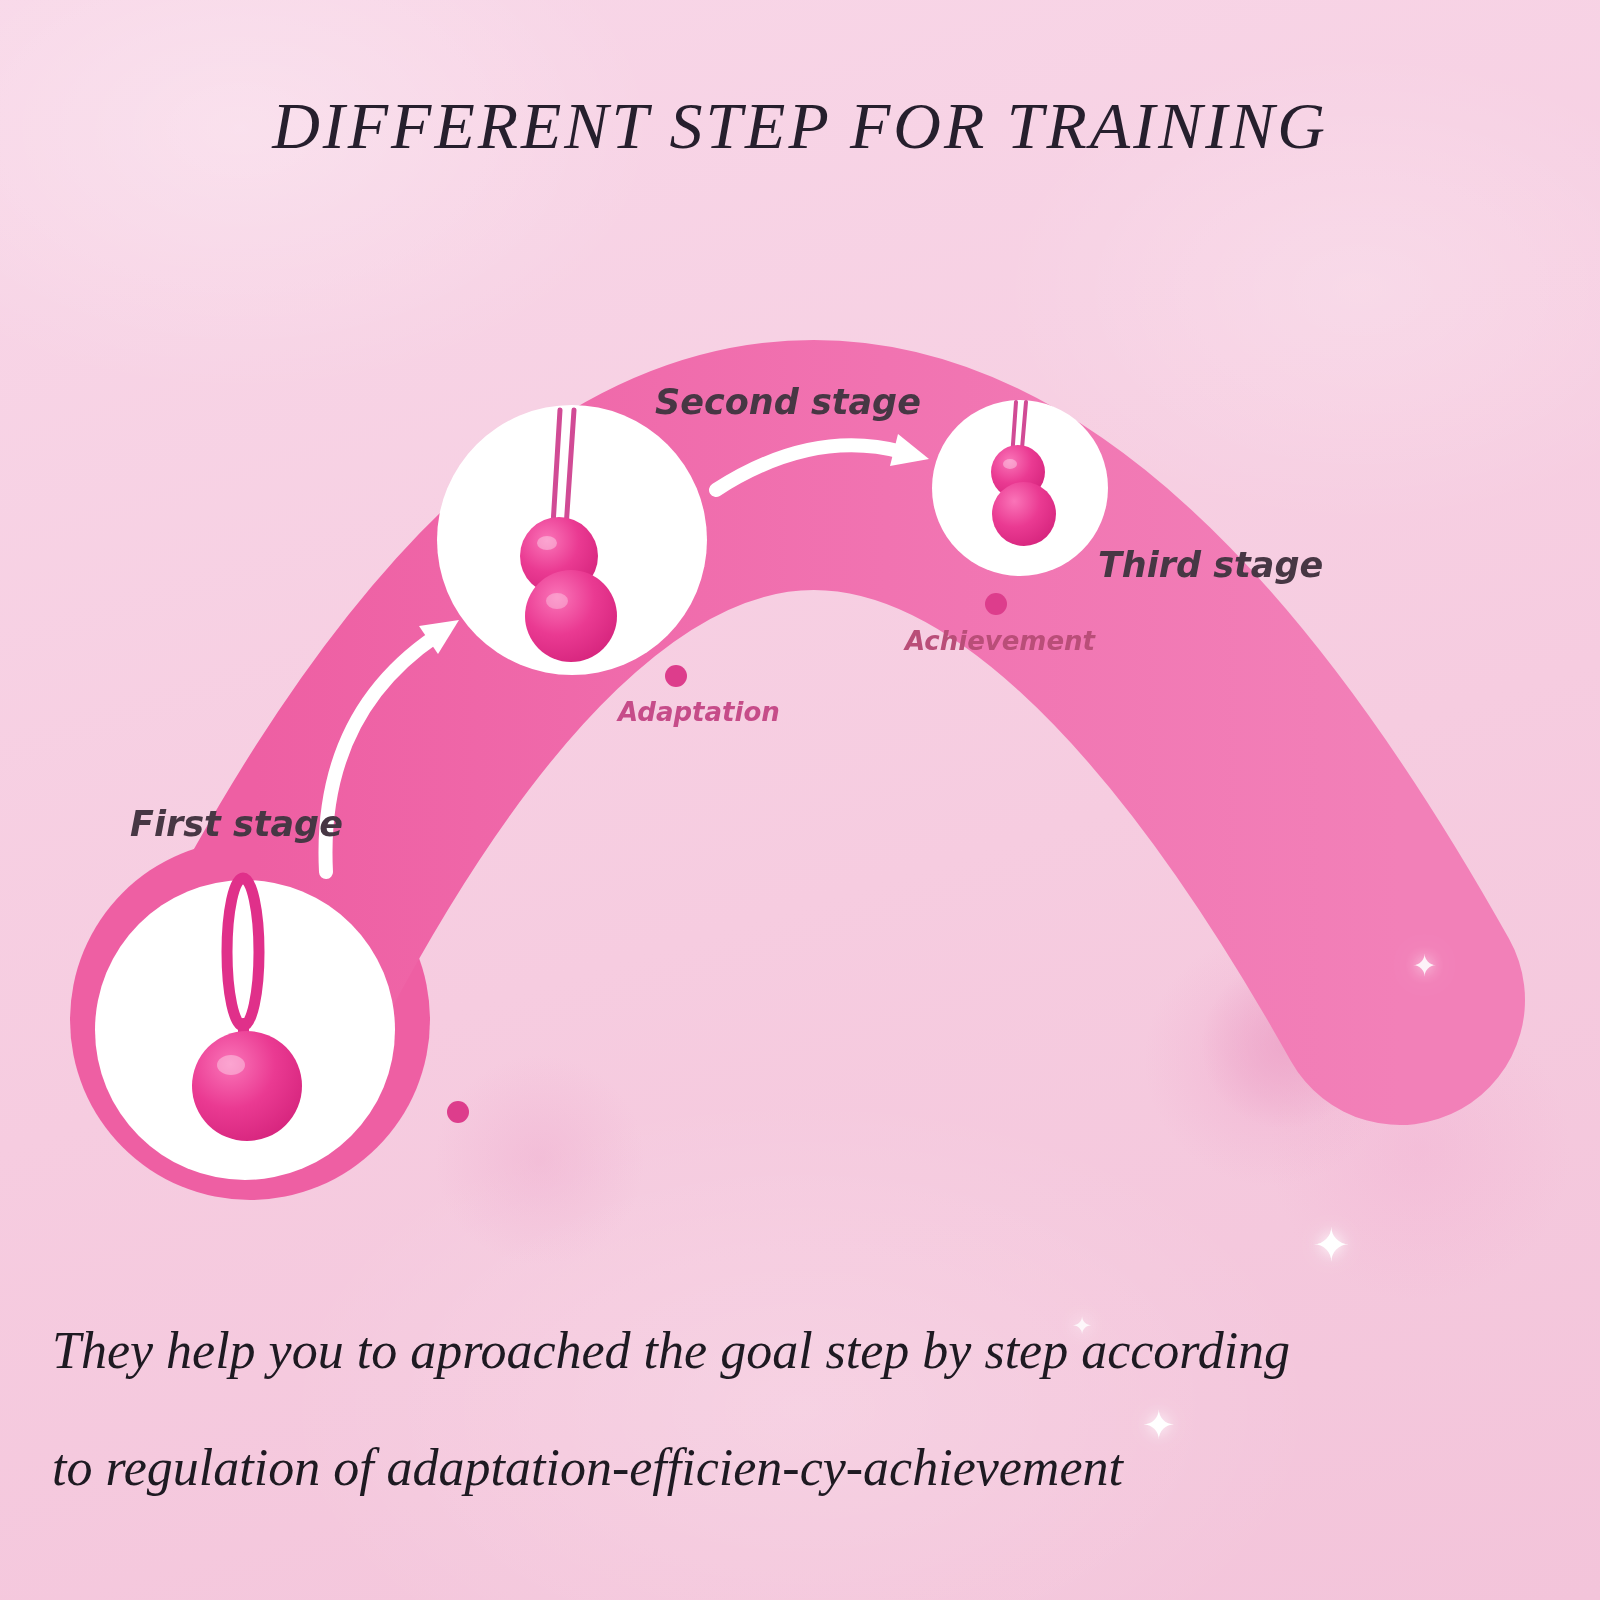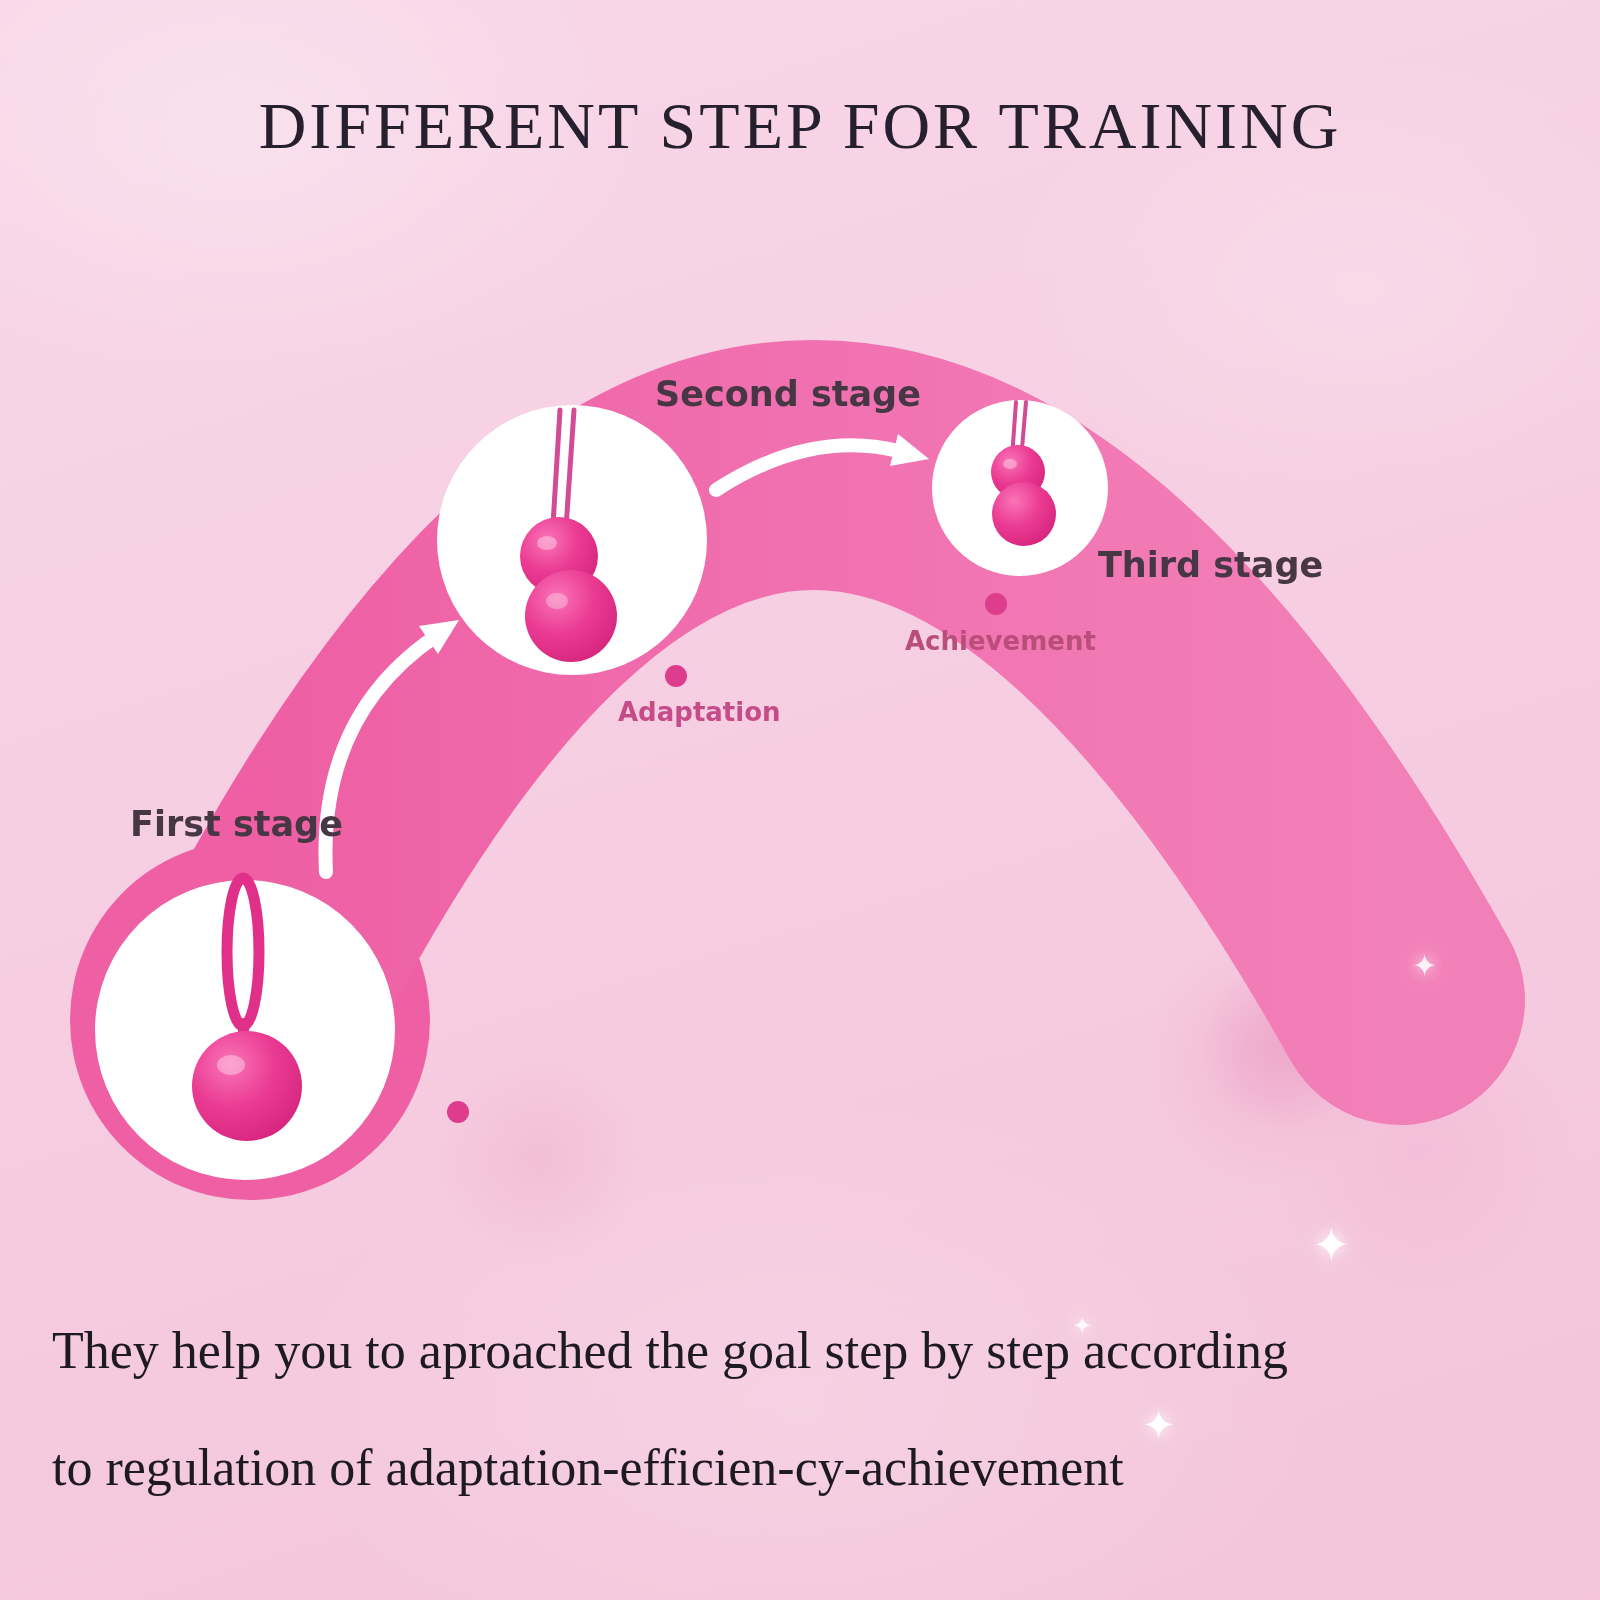--- a/index.html
+++ b/index.html
@@ -16,20 +16,21 @@
     background:
       radial-gradient(circle 180px at 1270px 1060px, rgba(240,170,205,0.55), rgba(240,170,205,0) 70%),
       radial-gradient(circle 120px at 1285px 1045px, rgba(228,135,182,0.50), rgba(228,135,182,0) 70%),
       radial-gradient(circle 210px at 1420px 1150px, rgba(243,180,212,0.50), rgba(243,180,212,0) 72%),
       radial-gradient(circle 95px  at 1432px 990px,  rgba(236,150,195,0.45), rgba(236,150,195,0) 70%),
       radial-gradient(circle 150px at 540px 1160px,  rgba(238,170,205,0.40), rgba(238,170,205,0) 70%),
       radial-gradient(ellipse 600px 380px at 15% 8%,  rgba(255,255,255,0.28), rgba(255,255,255,0) 70%),
       radial-gradient(ellipse 520px 340px at 85% 18%, rgba(255,255,255,0.20), rgba(255,255,255,0) 70%),
       radial-gradient(ellipse 700px 420px at 50% 88%, rgba(255,255,255,0.18), rgba(255,255,255,0) 75%),
       linear-gradient(163deg, #f8d7e8 0%, #f6cce0 55%, #f3c4da 100%);
+    font-style: italic;
   }
   .diagram {
     position: absolute;
     left: 0; top: 0;
     width: 1600px;
     height: 1600px;
   }
   .page-title {
     position: absolute;
     top: 88px;
@@ -43,21 +44,21 @@
     color: #261f2d;
   }
   .stage-label {
     position: absolute;
     font-weight: bold;
     font-size: 35px;
     color: #473744;
     white-space: nowrap;
   }
   .first-stage  { left: 130px;  top: 804px; }
-  .second-stage { left: 655px;  top: 374px; }
+  .second-stage { left: 655px;  top: 382px; }
   .third-stage  { left: 1098px; top: 545px; }
   .keyword-label {
     position: absolute;
     font-weight: bold;
     font-size: 26px;
     white-space: nowrap;
   }
   .adaptation  { left: 483px; top: 1071px; color: #cb4f8f; }
   .efficiency  { left: 618px; top: 697px;  color: #c64c89; }
   .achievement { left: 905px; top: 626px;  color: #b94e78; }

